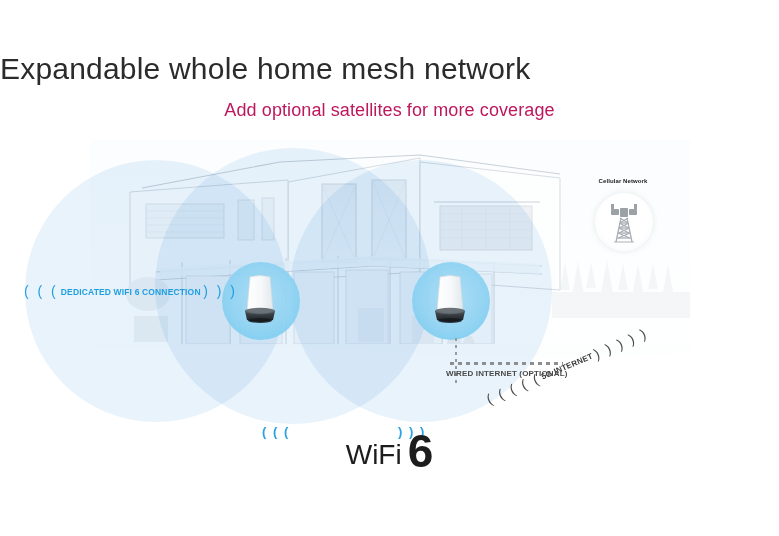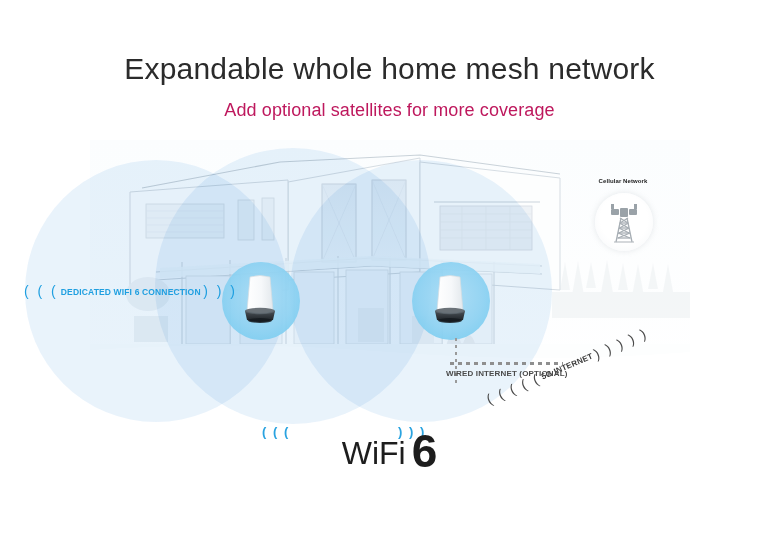--- a/index.html
+++ b/index.html
@@ -15,21 +15,20 @@
     font-family: "Liberation Sans", sans-serif;
     -webkit-font-smoothing: antialiased;
   }
 
   
   #headline {
     position: absolute;
     top: 52px;
     left: 0;
     width: 779px;
-    text-align: center;
     font-size: 30px;
     font-weight: 300;
     letter-spacing: 0.2px;
     color: #2b2b2b;
     line-height: 1.1;
     white-space: nowrap;
   }
   #subhead {
     position: absolute;
     top: 100px;
@@ -223,21 +222,21 @@
     position: absolute;
     left: 0;
     top: 428px;
     width: 779px;
     text-align: center;
     color: #1d1d1d;
     line-height: 1;
     white-space: nowrap;
   }
   #wifi6 .w {
-    font-size: 32px;
+    font-size: 28px;
     font-weight: 300;
     letter-spacing: 0px;
     margin-top: 16px;
   }
   #wifi6 .six {
     font-size: 46px;
     font-weight: 700;
     margin-left: 6px;
     vertical-align: -3px;
   }

